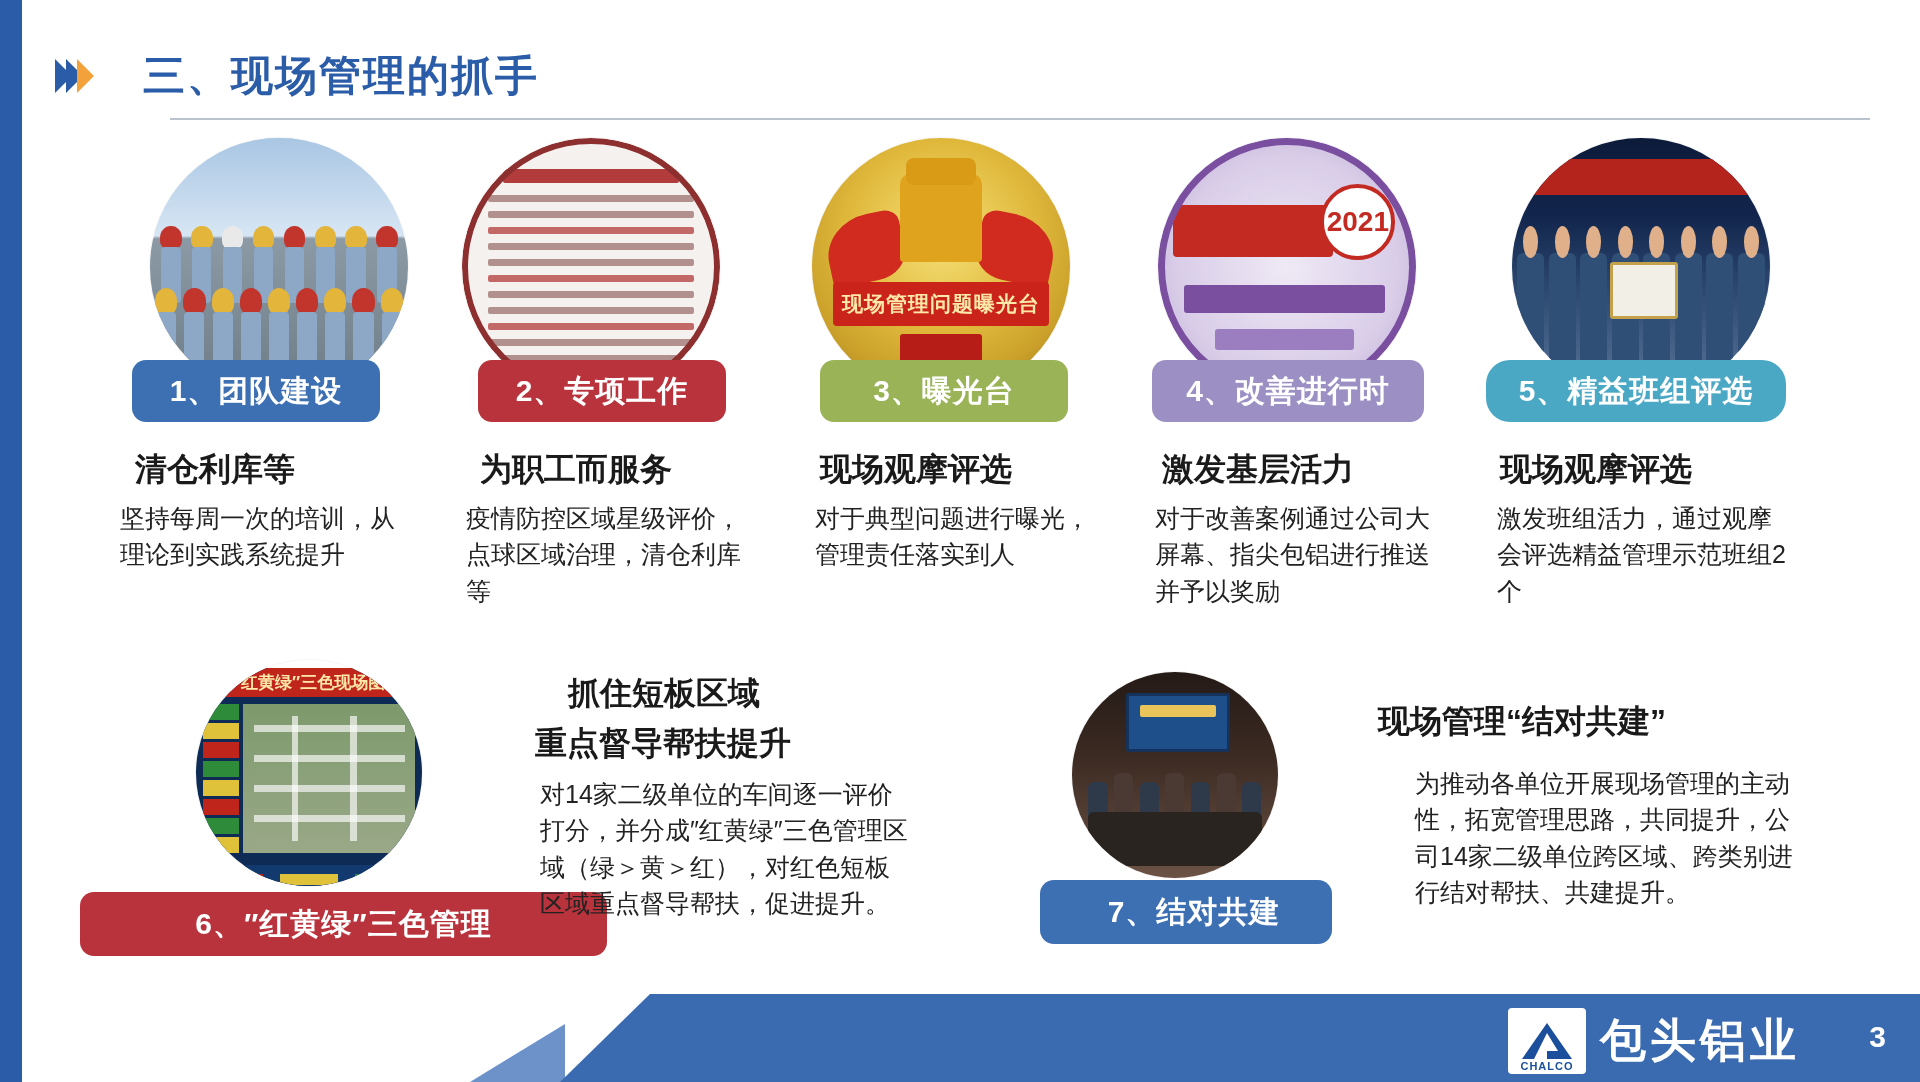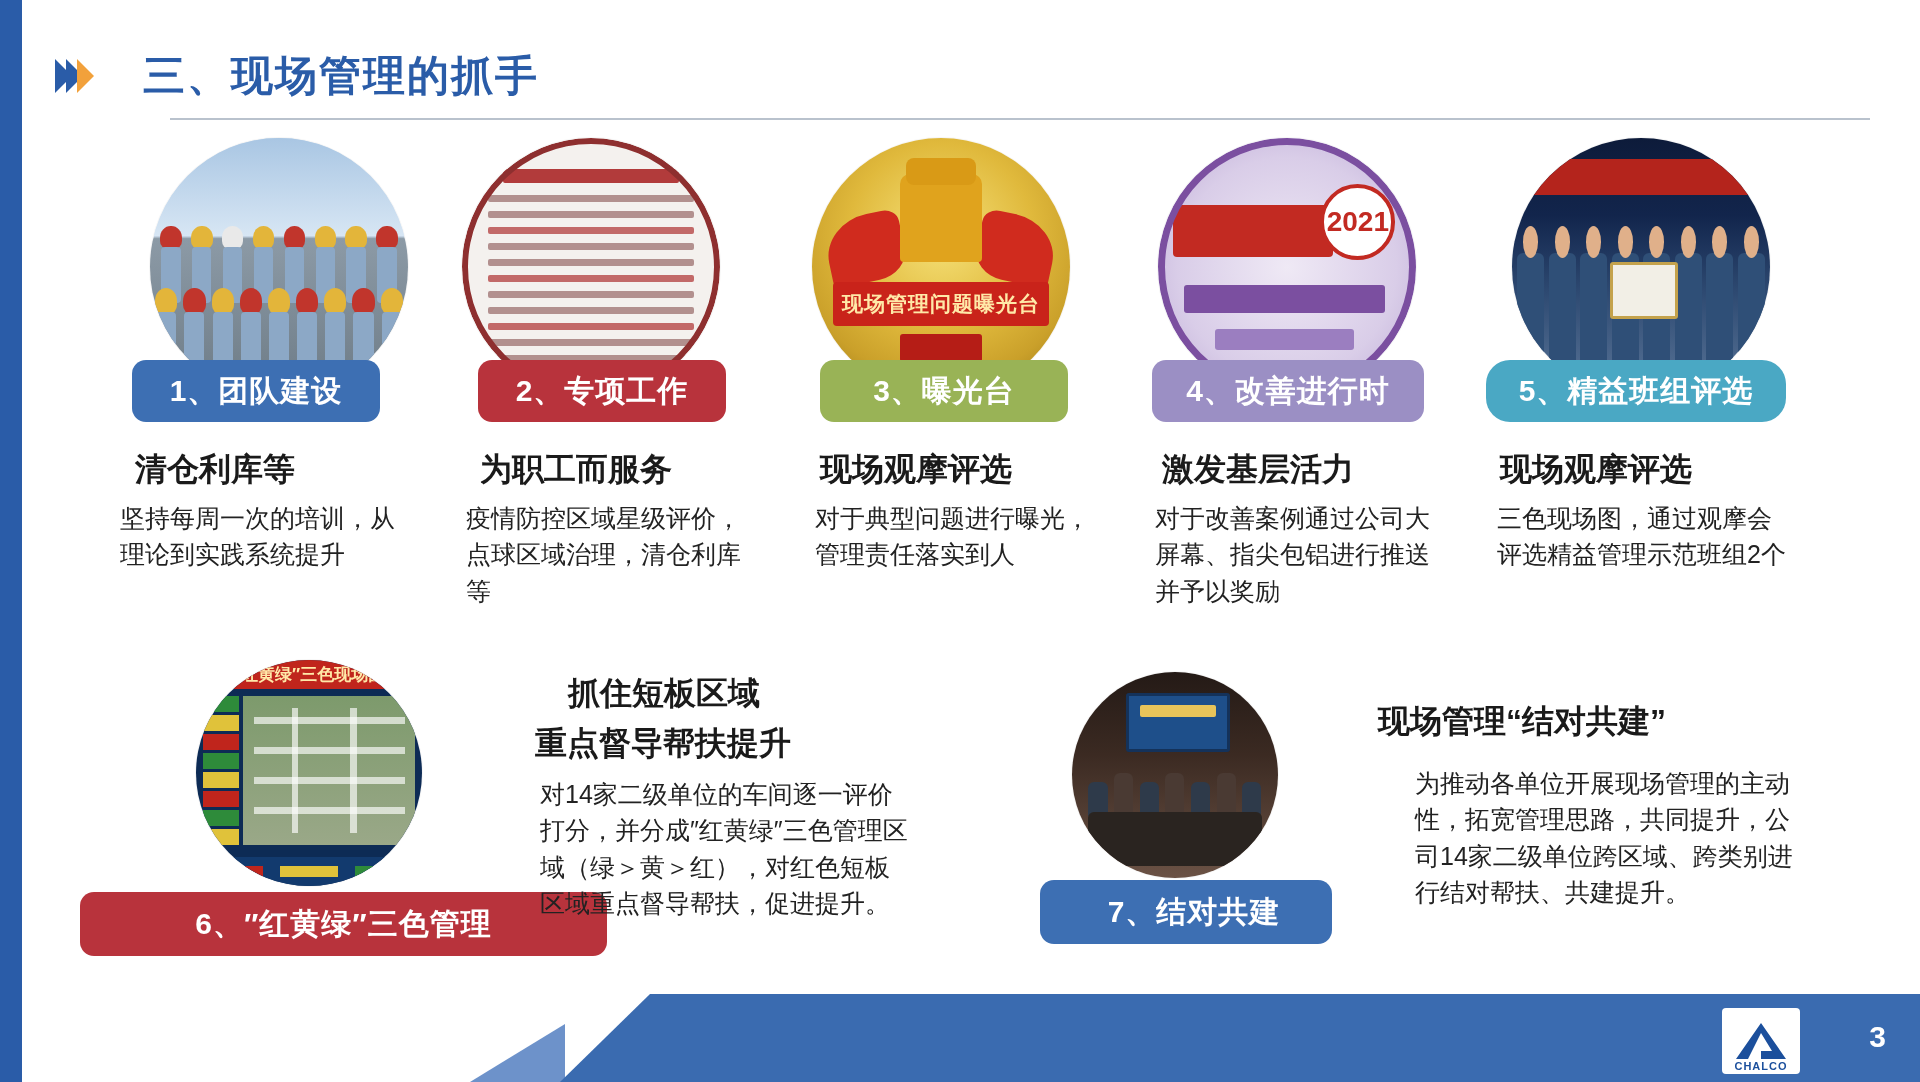--- a/index.html
+++ b/index.html
@@ -84,21 +84,21 @@
 
   
   .art-cer{background:linear-gradient(#0d1b3a 0%,#12254c 30%,#2e4a72 60%,#5b7699 100%);}
   .art-cer .banner{position:absolute;left:6%;top:8%;width:88%;height:14%;background:#b4241c;border-radius:3px;}
   .art-cer .people{position:absolute;left:2%;bottom:4%;width:96%;height:56%;display:flex;justify-content:space-between;align-items:flex-end;}
   .art-cer .pp{width:11%;height:92%;background:#2f4f77;border-radius:6px 6px 2px 2px;position:relative;}
   .art-cer .pp:before{content:"";position:absolute;left:22%;top:-20%;width:56%;height:24%;background:#e0b08a;border-radius:50%;}
   .art-cer .cert{position:absolute;left:38%;top:48%;width:24%;height:20%;background:#f2efe6;border:3px solid #c4a24c;border-radius:3px;}
 
   
-  .art-map{background:#0d2b55;}
+  .art-map{background:#0d2b55;margin-top:8px;}
   .art-map .head{position:absolute;left:0;top:0;width:100%;height:13%;background:#c0251c;color:#ffe9a8;font-size:17px;font-weight:bold;display:flex;align-items:center;justify-content:center;}
   .art-map .legend{position:absolute;left:3%;top:16%;width:16%;height:66%;display:flex;flex-direction:column;gap:3px;}
   .art-map .legend i{flex:1;display:block;}
   .art-map .body{position:absolute;left:21%;top:16%;width:76%;height:66%;background:linear-gradient(#7d9a6c,#9aa888);}
   .art-map .body span{position:absolute;background:rgba(255,255,255,.65);}
   .art-map .foot{position:absolute;left:0;bottom:0;width:100%;height:13%;background:#123a6e;display:flex;align-items:center;justify-content:space-around;}
   .art-map .foot i{display:block;width:26%;height:38%;}
 
   
   .art-meet{background:linear-gradient(#241a16 0%,#3b2a22 40%,#6b5245 100%);}
@@ -278,21 +278,21 @@
       <span class="pp"></span>
         <span class="pp"></span>
         <span class="pp"></span>
         <span class="pp"></span>
     </div>
     <div class="cert"></div>
   </div>
 </div>
 <div class="pill" style="left:1486px;top:360px;width:300px;height:62px;background:#4aa8c4;border-radius:24px;">5、精益班组评选</div>
 <div class="col-head" style="left:1500px;top:448px;">现场观摩评选</div>
-<div class="col-body" style="left:1497px;top:500px;width:290px;">三色现场图，通过观摩会评选精益管理示范班组2个</div>
+<div class="col-body" style="left:1497px;top:500px;width:290px;">激发班组活力，通过观摩会评选精益管理示范班组2个</div>
 
 <div class="circle" style="left:196px;top:660px;width:226px;height:226px;">
   <div class="art art-map">
     <div class="head">″红黄绿″三色现场图</div>
     <div class="legend">
       <i style="background:#2e8b3a"></i>
         <i style="background:#e0c23a"></i>
         <i style="background:#c0251c"></i>
       <i style="background:#2e8b3a"></i>
         <i style="background:#e0c23a"></i>
@@ -345,15 +345,16 @@
   <div class="tri2"></div>
   <div class="tri"></div>
   <div class="fill"></div>
   <div class="logo">
     <span class="logo-mark">
       <svg width="58" height="42" viewBox="0 0 58 42">
         <polygon points="29,3 54,39 29,39 29,31 40,31 29,13 16,39 4,39" fill="#1b4f9c"></polygon>
       </svg>
       <span class="logo-sub">CHALCO</span>
     </span>
+    <span class="logo-text">包头铝业</span>
   </div>
   <div class="page-num">3</div>
 </div>
 
 </body></html>

